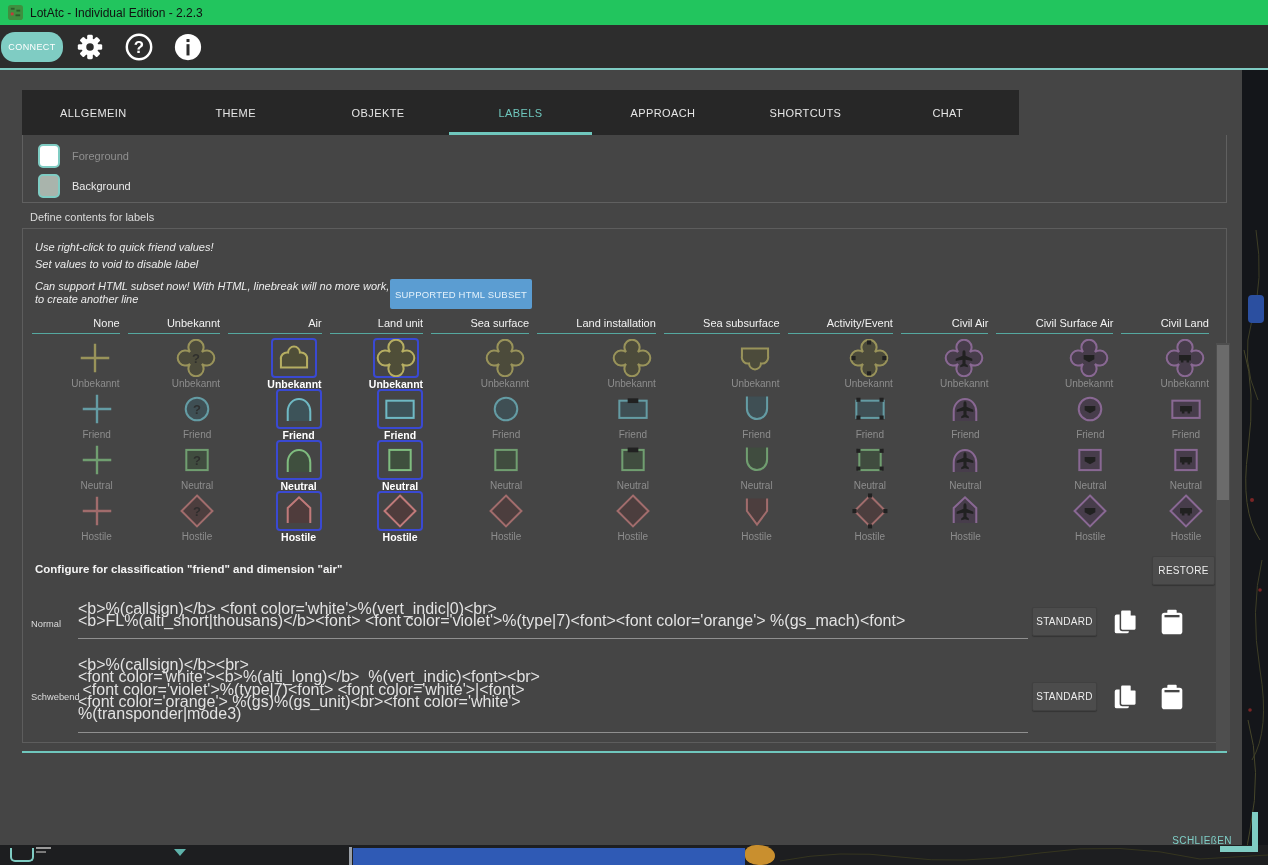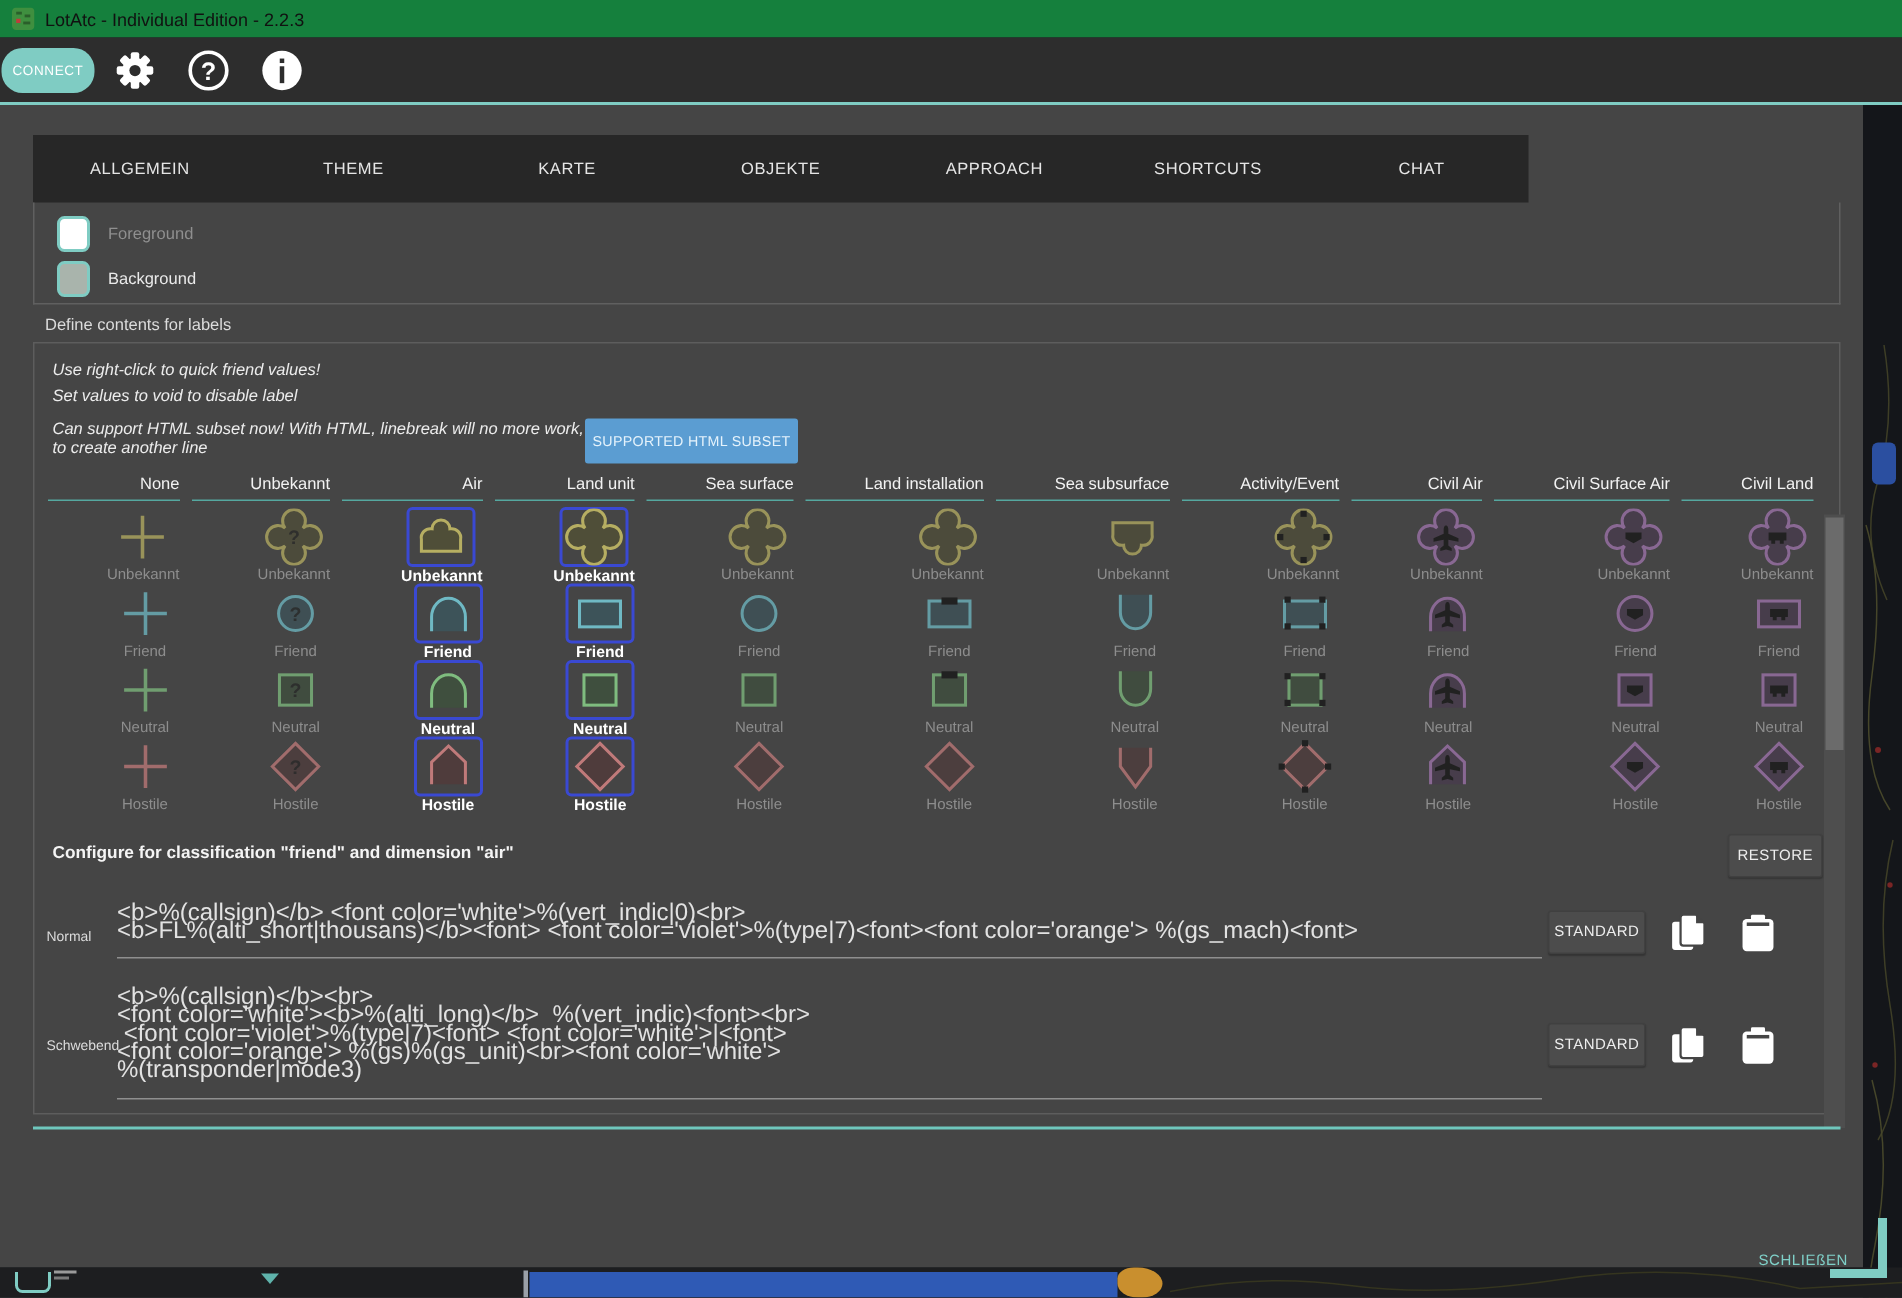--- a/index.html
+++ b/index.html
@@ -1,19 +1,19 @@
 <!DOCTYPE html>
 <html><head>
 <meta charset="utf-8">
 <style>
   * { margin:0; padding:0; box-sizing:border-box; }
   html,body { width:1268px; height:865px; overflow:hidden; }
   body { position:relative; background:#17191d; font-family:"Liberation Sans",sans-serif; }
 
-  .titlebar { position:absolute; left:0; top:0; width:1268px; height:25px; background:#15803d; display:flex; align-items:center; }
+  .titlebar { position:absolute; left:0; top:0; width:1268px; height:25px; background:#22c55e; display:flex; align-items:center; }
   .app-icon { width:15px; height:15px; margin-left:8px; }
   .title-text { margin-left:7px; font-size:12px; color:#111; }
 
   .toolbar { position:absolute; left:0; top:25px; width:1268px; height:43px; background:#2d2d2d; }
   .teal-rule { position:absolute; left:0; top:68px; width:1268px; height:2px; background:#7fccc3; }
   .connect-btn { position:absolute; left:1px; top:7px; width:62px; height:30px; background:#7fccc3; color:#fff; font-size:9px; letter-spacing:.4px; border-radius:14px; display:flex; align-items:center; justify-content:center; }
   .tb-icon { position:absolute; top:7px; width:30px; height:30px; }
 
   .dialog { position:absolute; left:0; top:70px; width:1242px; height:775px; background:#454545; }
 
@@ -120,22 +120,22 @@
     <rect x="14.4" y="7.5" width="3.2" height="3.2" fill="#2d2d2d"></rect>
     <rect x="14.4" y="13" width="3.2" height="12" fill="#2d2d2d"></rect>
   </svg>
 </div>
 <div class="teal-rule"></div>
 
 <div class="dialog">
   <div class="tabbar" id="tabbar">
       <div class="tab">ALLGEMEIN</div>
       <div class="tab">THEME</div>
-      <div class="tab">KARTE</div>
       <div class="tab">OBJEKTE</div>
+      <div class="tab active">LABELS</div>
       <div class="tab">APPROACH</div>
       <div class="tab">SHORTCUTS</div>
       <div class="tab">CHAT</div>
     </div>
 
   <div class="swatchbox">
     <div class="swatch-row" style="top:9px">
       <div class="swatch" id="fg-swatch" style="background: rgb(255, 255, 255);"></div>
       <div class="swatch-label" style="color:#8f8f8f">Foreground</div>
     </div>

